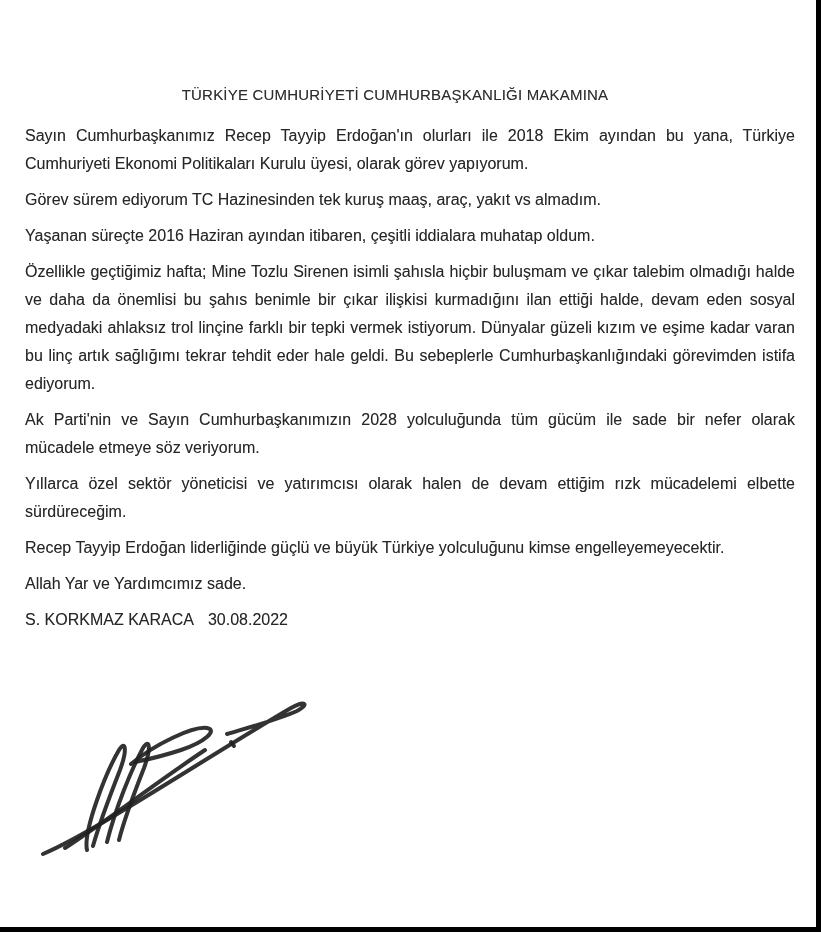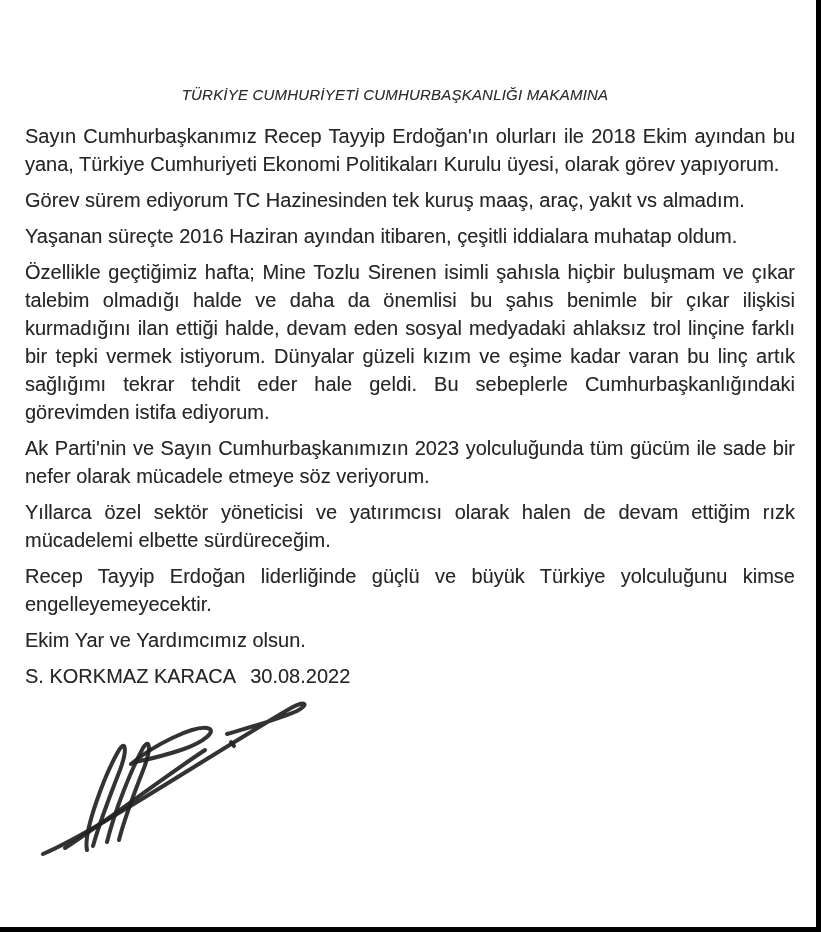--- a/index.html
+++ b/index.html
@@ -38,31 +38,30 @@
     top: 86px;
     left: 0;
     width: 790px;
     margin: 0;
     text-align: center;
     font-size: 15px;
     font-weight: 400;
     letter-spacing: 0.2px;
     color: #2e2e2e;
     text-shadow: 0 0 0.6px rgba(0,0,0,0.35);
-    font-style: italic;
   }
   .body-col {
     position: absolute;
     top: 122px;
     left: 25px;
     width: 770px;
   }
   .para {
     margin: 0 0 8px 0;
-    font-size: 20px;
+    font-size: 16px;
     line-height: 28px;
     text-align: justify;
     color: #272727;
     text-shadow: 0 0 0.6px rgba(0,0,0,0.3);
   }
   .signoff {
     text-align: left;
     white-space: nowrap;
   }
   .signoff .date {
@@ -89,24 +88,24 @@
 
 <div class="page">
 
   <h1 class="title">TÜRKİYE CUMHURİYETİ CUMHURBAŞKANLIĞI MAKAMINA</h1>
 
   <div class="body-col">
     <p class="para">Sayın Cumhurbaşkanımız Recep Tayyip Erdoğan'ın olurları ile 2018 Ekim ayından bu yana, Türkiye Cumhuriyeti Ekonomi Politikaları Kurulu üyesi, olarak görev yapıyorum.</p>
     <p class="para">Görev sürem ediyorum TC Hazinesinden tek kuruş maaş, araç, yakıt vs almadım.</p>
     <p class="para">Yaşanan süreçte 2016 Haziran ayından itibaren, çeşitli iddialara muhatap oldum.</p>
     <p class="para">Özellikle geçtiğimiz hafta; Mine Tozlu Sirenen isimli şahısla hiçbir buluşmam ve çıkar talebim olmadığı halde ve daha da önemlisi bu şahıs benimle bir çıkar ilişkisi kurmadığını ilan ettiği halde, devam eden sosyal medyadaki ahlaksız trol linçine farklı bir tepki vermek istiyorum. Dünyalar güzeli kızım ve eşime kadar varan bu linç artık sağlığımı tekrar tehdit eder hale geldi. Bu sebeplerle  Cumhurbaşkanlığındaki görevimden istifa ediyorum.</p>
-    <p class="para">Ak Parti'nin ve Sayın Cumhurbaşkanımızın 2023 yolculuğunda tüm gücüm ile sade bir nefer olarak mücadele etmeye söz veriyorum.</p>
+    <p class="para">Ak Parti'nin ve Sayın Cumhurbaşkanımızın 2028 yolculuğunda tüm gücüm ile sade bir nefer olarak mücadele etmeye söz veriyorum.</p>
     <p class="para">Yıllarca özel sektör yöneticisi ve yatırımcısı olarak halen de devam ettiğim rızk mücadelemi elbette sürdüreceğim.</p>
     <p class="para">Recep Tayyip Erdoğan liderliğinde güçlü ve büyük Türkiye yolculuğunu kimse engelleyemeyecektir.</p>
-    <p class="para">Ekim Yar ve Yardımcımız olsun.</p>
+    <p class="para">Allah Yar ve Yardımcımız sade.</p>
     <p class="para signoff">
       <span>S. KORKMAZ KARACA</span><span class="date">30.08.2022</span>
     </p>
   </div>
 
   <svg class="signature" viewBox="0 0 280 170" aria-hidden="true">
     <path d="M 8 162 C 60 140, 180 60, 256 16 C 270 8, 275 12, 262 19 C 242 28, 212 36, 192 42"></path>
     <path d="M 30 156 C 70 130, 122 90, 170 58"></path>
     <path d="M 52 158 C 48 140, 70 82, 84 58 C 90 48, 93 56, 85 78 C 74 106, 62 140, 58 154"></path>
     <path d="M 72 150 C 80 118, 96 78, 108 56 C 114 46, 117 54, 109 76 C 98 104, 88 132, 84 148"></path>

